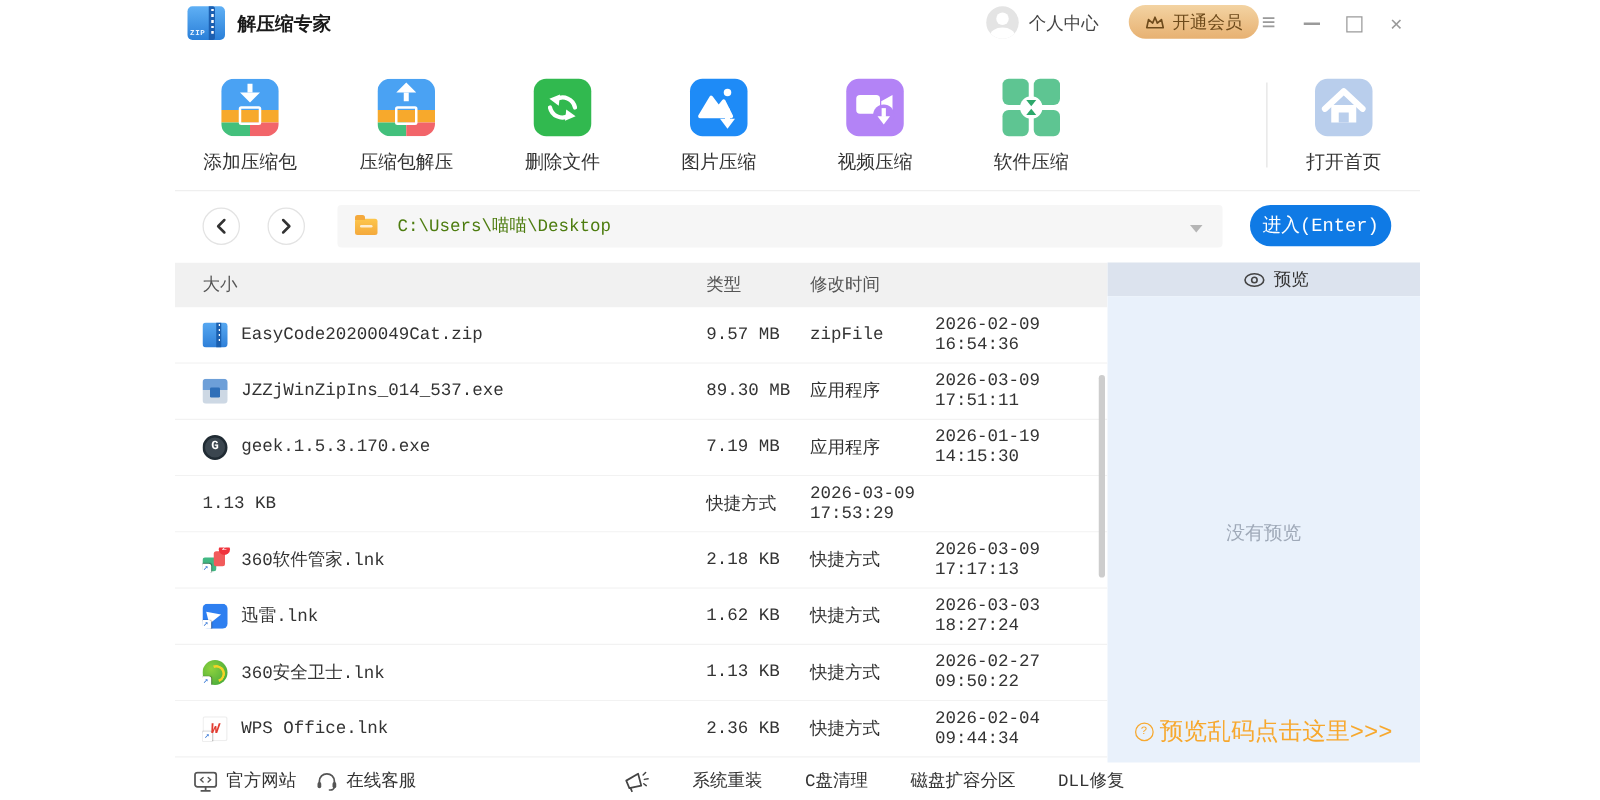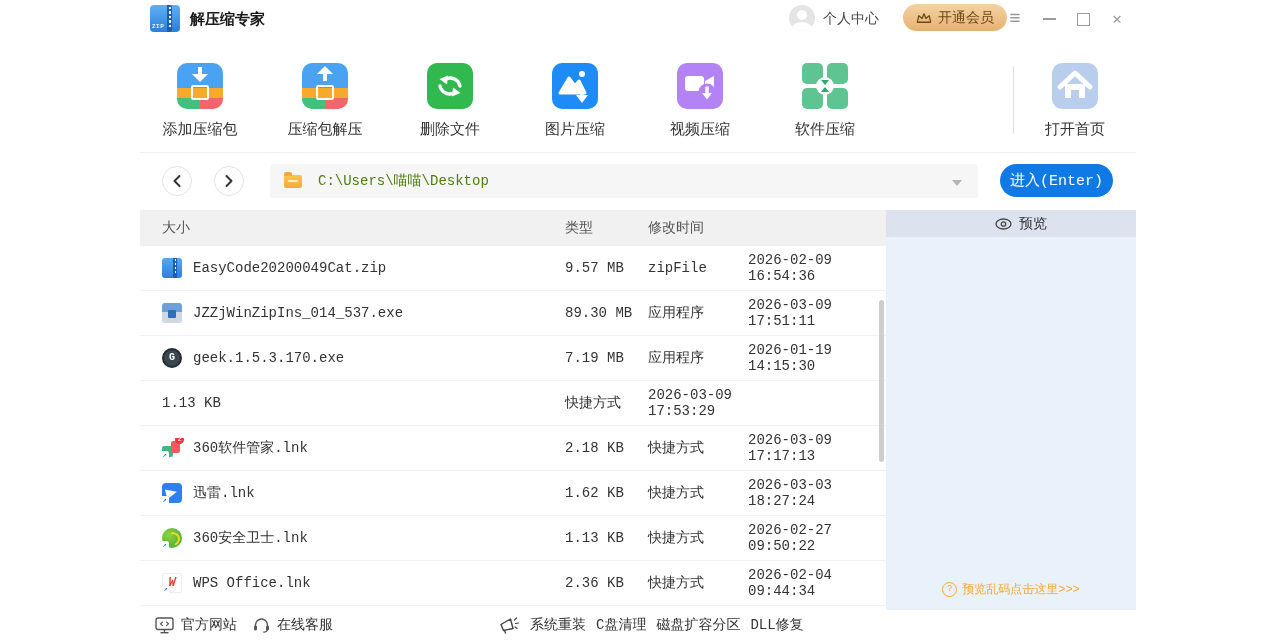--- a/index.html
+++ b/index.html
@@ -98,29 +98,29 @@
   .fi-wps{background:#fff;border:1px solid #eee;border-radius:2px;box-sizing:border-box;}
   .fi-wps::after{content:"W";position:absolute;left:0;top:2px;width:100%;text-align:center;color:#e23c31;font-size:12px;font-weight:bold;font-style:italic;}
   .sc{position:absolute;left:-2px;bottom:-2px;width:9px;height:9px;background:#fff;border-radius:2px;box-shadow:0 0 1px rgba(0,0,0,.45);}
   .sc::after{content:"\2197";position:absolute;left:0;top:0;width:100%;color:#2a6fd4;font-size:7px;line-height:9px;text-align:center;}
 
   
   .preview{position:absolute;left:886px;top:210px;width:250px;height:400px;display:flex;flex-direction:column;}
   .pv-header{height:27px;background:#dce3ee;display:flex;align-items:center;justify-content:center;gap:7px;font-size:14px;color:#333;flex:none;padding-left:20px;}
   .pv-body{flex:1;background:#e9f1fb;position:relative;}
   .pv-empty{position:absolute;top:180px;left:0;width:100%;text-align:center;color:#9fa9b8;font-size:15px;}
-  .pv-link{position:absolute;bottom:12px;left:0;width:100%;display:flex;align-items:center;justify-content:center;gap:5px;color:#f7a82e;font-size:12px;cursor:pointer;}
+  .pv-link{position:absolute;bottom:12px;left:0;width:100%;display:flex;align-items:center;justify-content:center;gap:5px;color:#f7a82e;font-size:19px;cursor:pointer;}
   .q-circle{width:13px;height:13px;border:1px solid #f7a82e;border-radius:50%;position:relative;flex:none;}
   .q-circle::after{content:"?";position:absolute;left:0;top:0;width:100%;text-align:center;font-size:9px;line-height:13px;color:#f7a82e;}
 
   
   .footer{position:absolute;left:140px;top:610px;width:996px;height:30px;}
   .ft-item{position:absolute;top:0;height:30px;display:flex;align-items:center;gap:7px;font-size:14px;color:#333;cursor:pointer;}
   .ft-official{left:15px}.ft-support{left:113px}
-  .ft-center{position:absolute;left:358px;top:0;height:30px;display:flex;align-items:center;gap:10px;}
+  .ft-center{position:absolute;left:358px;top:0;height:30px;display:flex;align-items:center;gap:34px;}
   .ft-link{font-size:14px;color:#333;cursor:pointer;}
 </style>
 </head>
 <body>
 
 <div class="win">
 
   <div class="titlebar">
     <div class="logo">
         <i></i>
@@ -341,20 +341,21 @@
 
   <div class="preview">
     <div class="pv-header">
       <svg width="17" height="12" viewBox="0 0 17 12">
         <ellipse cx="8.5" cy="6" rx="7.5" ry="5" fill="none" stroke="#444" stroke-width="1.3"></ellipse>
         <circle cx="8.5" cy="6" r="2.2" fill="none" stroke="#444" stroke-width="1.3"></circle>
       </svg>
       <span>预览</span>
     </div>
     <div class="pv-body">
+      <div class="pv-empty">没有预览</div>
       <div class="pv-link">
         <span class="q-circle"></span>
         <span>预览乱码点击这里&gt;&gt;&gt;</span>
       </div>
     </div>
   </div>
 
   <div class="footer">
     <div class="ft-item ft-official">
       <svg width="19" height="17" viewBox="0 0 19 17">

